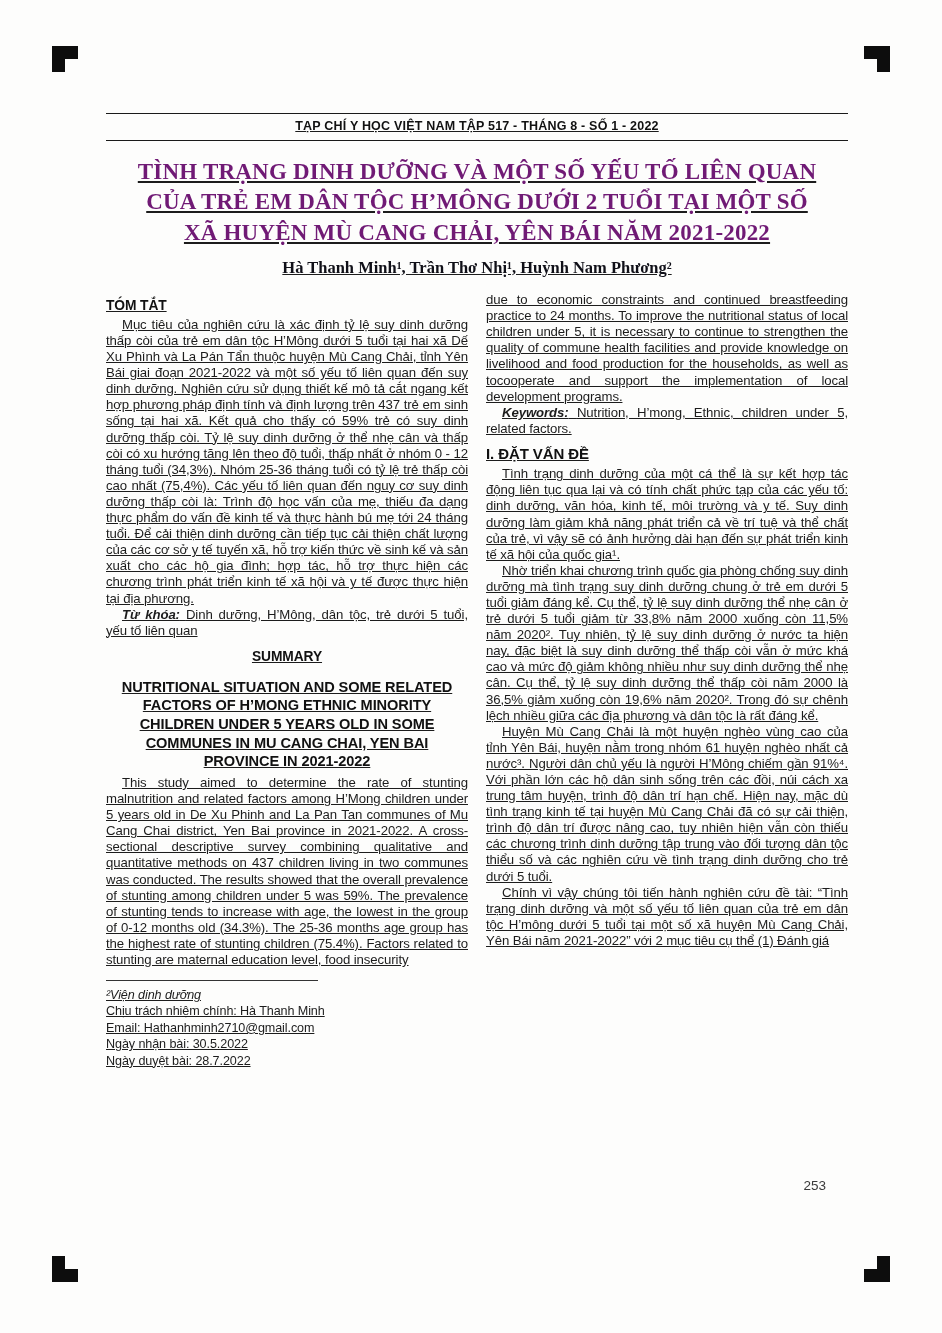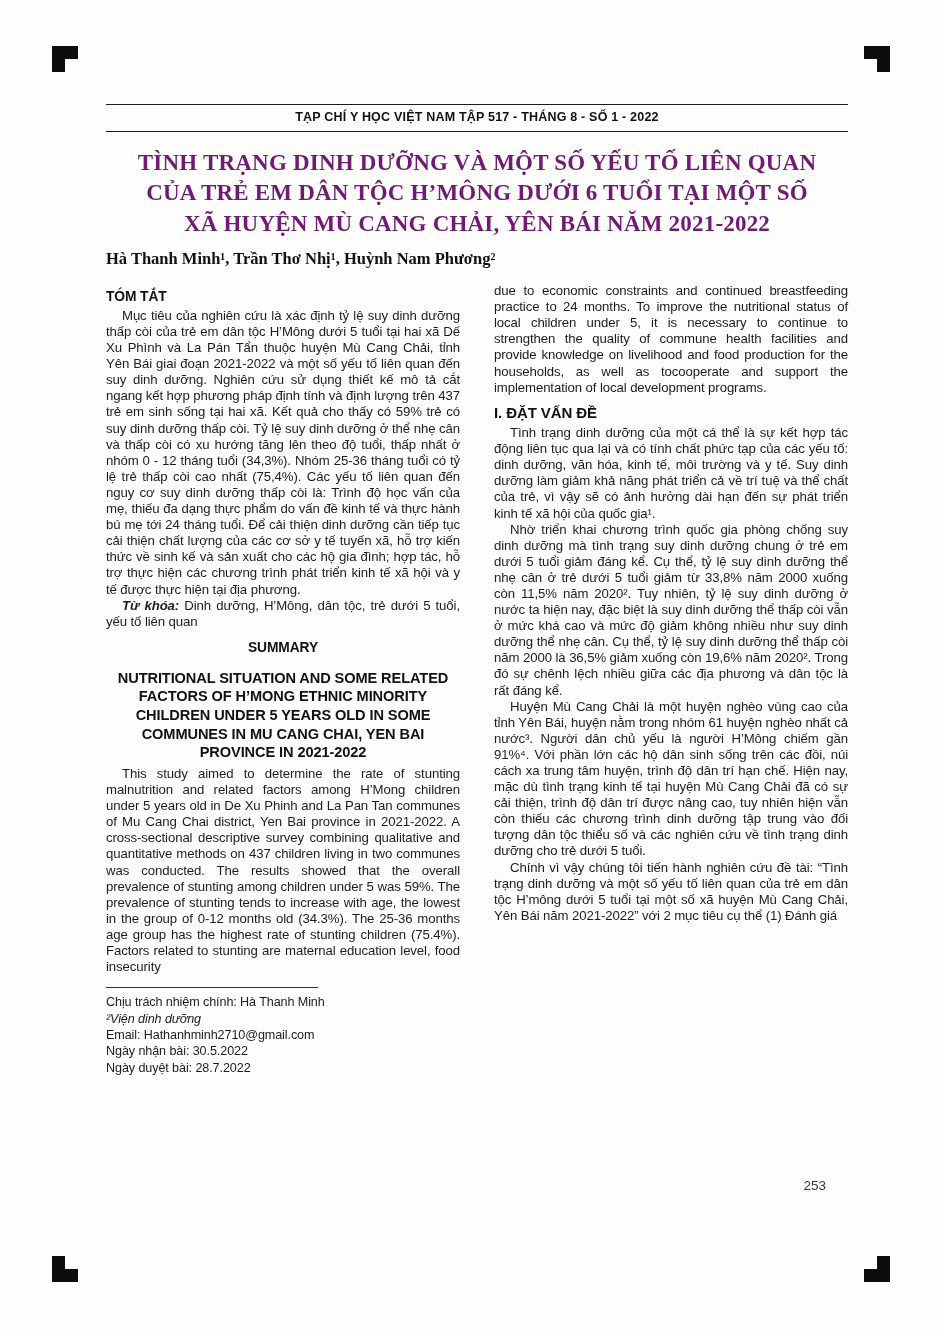--- a/index.html
+++ b/index.html
@@ -21,22 +21,23 @@
   
   .corner-mark { position: absolute; width: 26px; height: 26px; }
   .corner-mark.tl { left: 52px;  top: 46px;    border-top: 13px solid #0d0d0d; border-left: 13px solid #0d0d0d; }
   .corner-mark.tr { left: 864px; top: 46px;    border-top: 13px solid #0d0d0d; border-right: 13px solid #0d0d0d; }
   .corner-mark.bl { left: 52px;  top: 1256px;  border-bottom: 13px solid #0d0d0d; border-left: 13px solid #0d0d0d; }
   .corner-mark.br { left: 864px; top: 1256px;  border-bottom: 13px solid #0d0d0d; border-right: 13px solid #0d0d0d; }
 
   .content {
     position: absolute;
     left: 106px;
-    top: 104px;
+    top: 113px;
     width: 742px;
+    text-decoration: underline;
   }
   .head-rule { border-top: 1.6px solid #1a1a1a; height: 0; }
   .running-head-text {
     font-weight: 700;
     font-size: 12.5px;
     letter-spacing: 0.2px;
     text-align: center;
     padding: 5px 0 7px 0;
     color: #111;
   }
@@ -48,26 +49,27 @@
     letter-spacing: 0.2px;
     text-align: center;
     color: #701a75;
     margin: 16px 0 10px 0;
   }
   .article-title .title-line { display: block; }
   .authors {
     font-family: "Liberation Serif", serif;
     font-weight: 700;
     font-size: 16.5px;
+    text-align: center;
     color: #101018;
     margin: 0 0 14px 0;
   }
   .columns {
     display: flex;
-    gap: 34px;
+    gap: 18px;
     align-items: flex-start;
   }
   .col {
     flex: 1;
     min-width: 0;
     font-size: 13.2px;
     line-height: 1.22;
     letter-spacing: -0.1px;
   }
   .para { margin: 0; text-align: justify; }
@@ -122,21 +124,21 @@
   <div class="content">
 
     <div class="running-head">
       <div class="head-rule"></div>
       <div class="running-head-text">TẠP CHÍ Y HỌC VIỆT NAM TẬP 517 - THÁNG 8 - SỐ 1 - 2022</div>
       <div class="head-rule"></div>
     </div>
 
     <h1 class="article-title">
       <span class="title-line">TÌNH TRẠNG DINH DƯỠNG VÀ MỘT SỐ YẾU TỐ LIÊN QUAN</span>
-      <span class="title-line">CỦA TRẺ EM DÂN TỘC H’MÔNG DƯỚI 6 TUỔI TẠI MỘT SỐ</span>
+      <span class="title-line">CỦA TRẺ EM DÂN TỘC H’MÔNG DƯỚI 2 TUỔI TẠI MỘT SỐ</span>
       <span class="title-line">XÃ HUYỆN MÙ CANG CHẢI, YÊN BÁI NĂM 2021-2022</span>
     </h1>
 
     <div class="authors">Hà Thanh Minh¹, Trần Thơ Nhị¹, Huỳnh Nam Phương²</div>
 
     <div class="columns">
 
       <div class="col">
         <h2 class="sec-heading">TÓM TẮT</h2>
         <p class="para indent">Mục tiêu của nghiên cứu là xác định tỷ lệ suy dinh dưỡng thấp còi của trẻ em dân tộc H’Mông dưới 5 tuổi tại hai xã Dế Xu Phình và La Pán Tẩn thuộc huyện Mù Cang Chải, tỉnh Yên Bái giai đoạn 2021-2022 và một số yếu tố liên quan đến suy dinh dưỡng. Nghiên cứu sử dụng thiết kế mô tả cắt ngang kết hợp phương pháp định tính và định lượng trên 437 trẻ em sinh sống tại hai xã. Kết quả cho thấy có 59% trẻ có suy dinh dưỡng thấp còi. Tỷ lệ suy dinh dưỡng ở thể nhẹ cân và thấp còi có xu hướng tăng lên theo độ tuổi, thấp nhất ở nhóm 0 - 12 tháng tuổi (34,3%). Nhóm 25-36 tháng tuổi có tỷ lệ trẻ thấp còi cao nhất (75,4%). Các yếu tố liên quan đến nguy cơ suy dinh dưỡng thấp còi là: Trình độ học vấn của mẹ, thiếu đa dạng thực phẩm do vấn đề kinh tế và thực hành bú mẹ tới 24 tháng tuổi. Để cải thiện dinh dưỡng cần tiếp tục cải thiện chất lượng của các cơ sở y tế tuyến xã, hỗ trợ kiến thức về sinh kế và sản xuất cho các hộ gia đình; hợp tác, hỗ trợ thực hiện các chương trình phát triển kinh tế xã hội và y tế được thực hiện tại địa phương.</p>
@@ -144,30 +146,34 @@
           <span class="kw-label">Từ khóa:</span>
           <span>Dinh dưỡng, H’Mông, dân tộc, trẻ dưới 5 tuổi, yếu tố liên quan</span>
         </p>
 
         <h2 class="sec-heading center">SUMMARY</h2>
         <div class="en-title">NUTRITIONAL SITUATION AND SOME RELATED FACTORS OF H’MONG ETHNIC MINORITY CHILDREN UNDER 5 YEARS OLD IN SOME COMMUNES IN MU CANG CHAI, YEN BAI PROVINCE IN 2021-2022</div>
         <p class="para indent">This study aimed to determine the rate of stunting malnutrition and related factors among H’Mong children under 5 years old in De Xu Phinh and La Pan Tan communes of Mu Cang Chai district, Yen Bai province in 2021-2022. A cross-sectional descriptive survey combining qualitative and quantitative methods on 437 children living in two communes was conducted. The results showed that the overall prevalence of stunting among children under 5 was 59%. The prevalence of stunting tends to increase with age, the lowest in the group of 0-12 months old (34.3%). The 25-36 months age group has the highest rate of stunting children (75.4%). Factors related to stunting are maternal education level, food insecurity</p>
 
         <div class="footnote-block">
           <div class="footnote-rule"></div>
+          <p class="fn italic">²Viện dinh dưỡng</p>
           <p class="fn">Chịu trách nhiệm chính: Hà Thanh Minh</p>
-          <p class="fn italic">²Viện dinh dưỡng</p>
           <p class="fn">Email: Hathanhminh2710@gmail.com</p>
           <p class="fn">Ngày nhận bài: 30.5.2022</p>
           <p class="fn">Ngày duyệt bài: 28.7.2022</p>
         </div>
       </div>
 
       <div class="col">
         <p class="para">due to economic constraints and continued breastfeeding practice to 24 months. To improve the nutritional status of local children under 5, it is necessary to continue to strengthen the quality of commune health facilities and provide knowledge on livelihood and food production for the households, as well as tocooperate and support the implementation of local development programs.</p>
+        <p class="para indent">
+          <span class="kw-label">Keywords:</span>
+          <span>Nutrition, H’mong, Ethnic, children under 5, related factors.</span>
+        </p>
 
         <h2 class="sec-heading intro">I. ĐẶT VẤN ĐỀ</h2>
         <p class="para indent">Tình trạng dinh dưỡng của một cá thể là sự kết hợp tác động liên tục qua lại và có tính chất phức tạp của các yếu tố: dinh dưỡng, văn hóa, kinh tế, môi trường và y tế. Suy dinh dưỡng làm giảm khả năng phát triển cả về trí tuệ và thể chất của trẻ, vì vậy sẽ có ảnh hưởng dài hạn đến sự phát triển kinh tế xã hội của quốc gia¹.</p>
         <p class="para indent">Nhờ triển khai chương trình quốc gia phòng chống suy dinh dưỡng mà tình trạng suy dinh dưỡng chung ở trẻ em dưới 5 tuổi giảm đáng kể. Cụ thể, tỷ lệ suy dinh dưỡng thể nhẹ cân ở trẻ dưới 5 tuổi giảm từ 33,8% năm 2000 xuống còn 11,5% năm 2020². Tuy nhiên, tỷ lệ suy dinh dưỡng ở nước ta hiện nay, đặc biệt là suy dinh dưỡng thể thấp còi vẫn ở mức khá cao và mức độ giảm không nhiều như suy dinh dưỡng thể nhẹ cân. Cụ thể, tỷ lệ suy dinh dưỡng thể thấp còi năm 2000 là 36,5% giảm xuống còn 19,6% năm 2020². Trong đó sự chênh lệch nhiều giữa các địa phương và dân tộc là rất đáng kể.</p>
         <p class="para indent">Huyện Mù Cang Chải là một huyện nghèo vùng cao của tỉnh Yên Bái, huyện nằm trong nhóm 61 huyện nghèo nhất cả nước³. Người dân chủ yếu là người H’Mông chiếm gần 91%⁴. Với phần lớn các hộ dân sinh sống trên các đồi, núi cách xa trung tâm huyện, trình độ dân trí hạn chế. Hiện nay, mặc dù tình trạng kinh tế tại huyện Mù Cang Chải đã có sự cải thiện, trình độ dân trí được nâng cao, tuy nhiên hiện vẫn còn thiếu các chương trình dinh dưỡng tập trung vào đối tượng dân tộc thiểu số và các nghiên cứu về tình trạng dinh dưỡng cho trẻ dưới 5 tuổi.</p>
         <p class="para indent">Chính vì vậy chúng tôi tiến hành nghiên cứu đề tài: “Tình trạng dinh dưỡng và một số yếu tố liên quan của trẻ em dân tộc H’mông dưới 5 tuổi tại một số xã huyện Mù Cang Chải, Yên Bái năm 2021-2022”  với 2 mục tiêu cụ thể (1) Đánh giá</p>
       </div>
 
     </div>
   </div>

